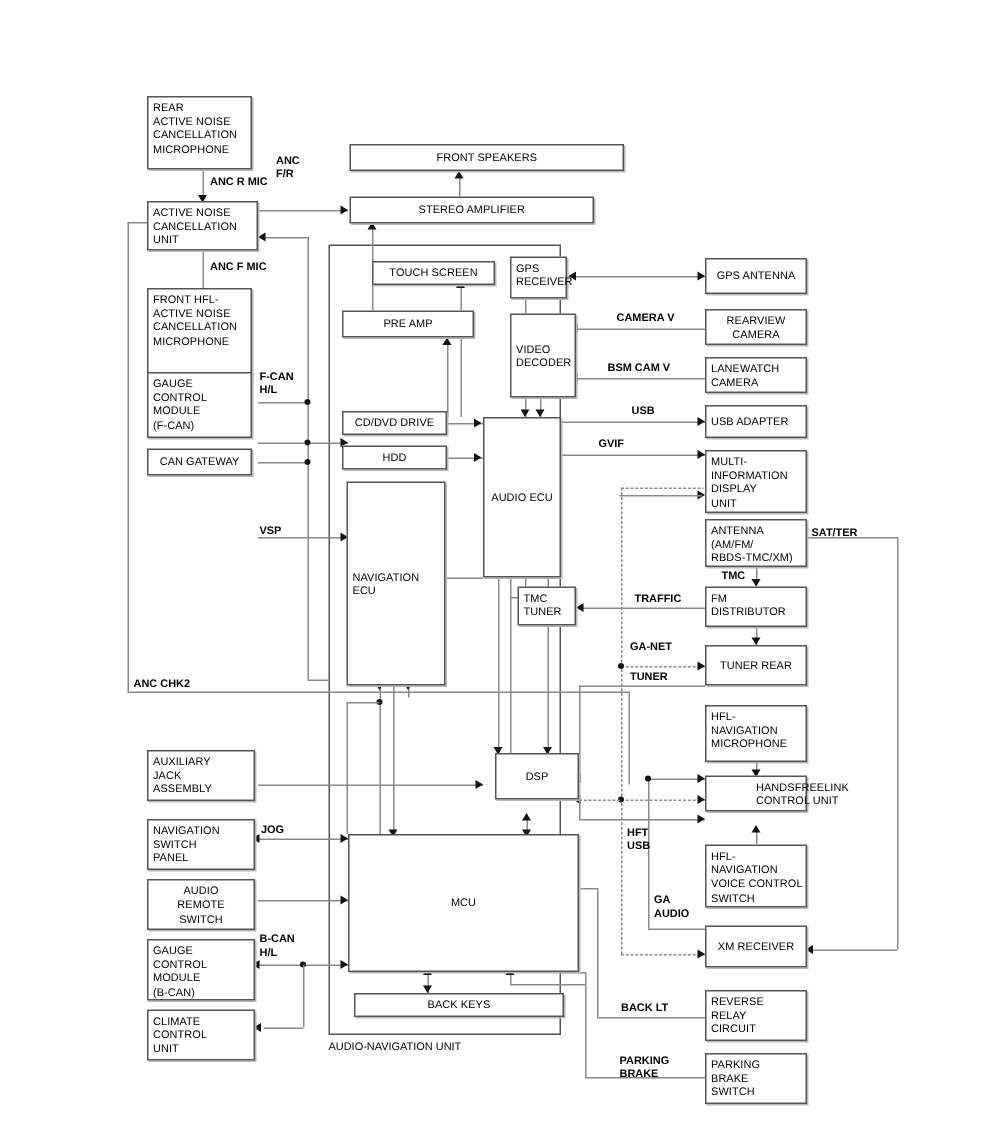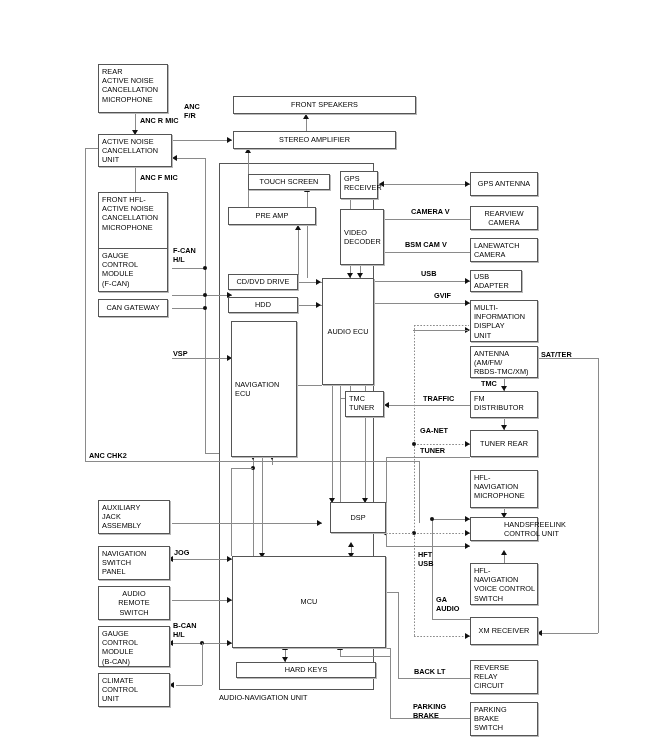--- a/index.html
+++ b/index.html
@@ -370,31 +370,31 @@
 
   <div class="box ctr" style="left:322px; top:278px; width:52px; height:107px;">AUDIO ECU</div>
 
   <div class="box lft top" style="left:345px; top:391px; width:39px; height:26px;">TMC
 TUNER</div>
 
   <div class="box ctr" style="left:330px; top:502px; width:56px; height:31px;">DSP</div>
 
   <div class="box ctr" style="left:232px; top:556px; width:154px; height:92px;">MCU</div>
 
-  <div class="box ctr" style="left:236px; top:662px; width:140px; height:16px;">HARD KEYS</div>
+  <div class="box ctr" style="left:236px; top:662px; width:140px; height:16px;">BACK KEYS</div>
 
   <div class="box ctr" style="left:470px; top:172px; width:68px; height:24px;">GPS ANTENNA</div>
 
   <div class="box ctr" style="left:470px; top:206px; width:68px; height:24px;">REARVIEW
 CAMERA</div>
 
   <div class="box lft" style="left:470px; top:238px; width:68px; height:24px;">LANEWATCH
 CAMERA</div>
 
-  <div class="box lft" style="left:470px; top:270px; width:52px; height:22px;">USB ADAPTER</div>
+  <div class="box lft" style="left:470px; top:270px; width:68px; height:22px;">USB ADAPTER</div>
 
   <div class="box lft top" style="left:470px; top:300px; width:68px; height:42px;">MULTI-
 INFORMATION
 DISPLAY
 UNIT</div>
 
   <div class="box lft top" style="left:470px; top:346px; width:68px; height:32px;">ANTENNA
 (AM/FM/
 RBDS-TMC/XM)</div>
 
@@ -433,21 +433,21 @@
 H/L</div>
   <div class="wl" style="left:173px; top:350px;">VSP</div>
   <div class="wl" style="left:89px; top:452px;">ANC CHK2</div>
   <div class="wl" style="left:174px; top:549px;">JOG</div>
   <div class="wl" style="left:173px; top:622px;">B-CAN
 H/L</div>
 
   <div class="wl" style="left:411px; top:208px;">CAMERA V</div>
   <div class="wl" style="left:405px; top:241px;">BSM CAM V</div>
   <div class="wl" style="left:421px; top:270px;">USB</div>
-  <div class="wl" style="left:434px; top:292px;text-align:right;">GVIF</div>
+  <div class="wl" style="left:399px; top:292px;text-align:right;">GVIF</div>
   <div class="wl" style="left:541px; top:351px;">SAT/TER</div>
   <div class="wl" style="left:481px; top:380px;">TMC</div>
   <div class="wl" style="left:423px; top:395px;">TRAFFIC</div>
   <div class="wl" style="left:420px; top:427px;">GA-NET</div>
   <div class="wl" style="left:420px; top:447px;">TUNER</div>
   <div class="wl" style="left:418px; top:551px;">HFT
 USB</div>
   <div class="wl" style="left:436px; top:596px;">GA
 AUDIO</div>
   <div class="wl" style="left:414px; top:668px;">BACK LT</div>

